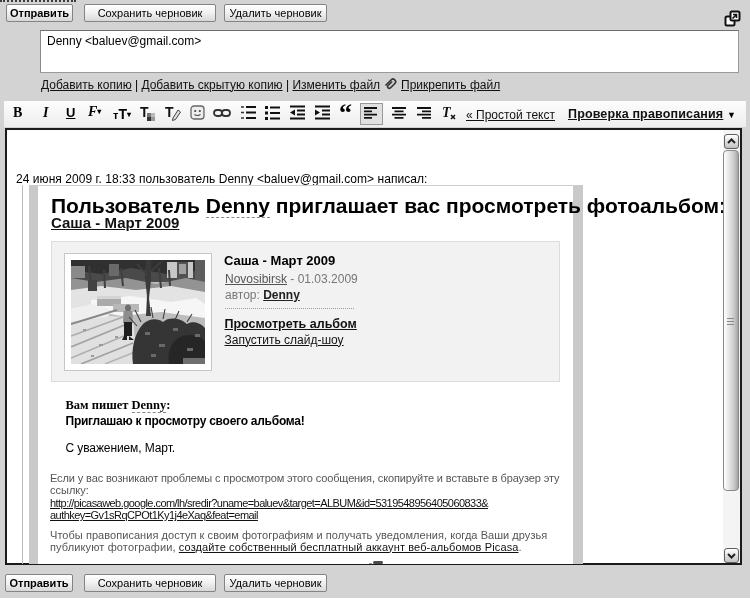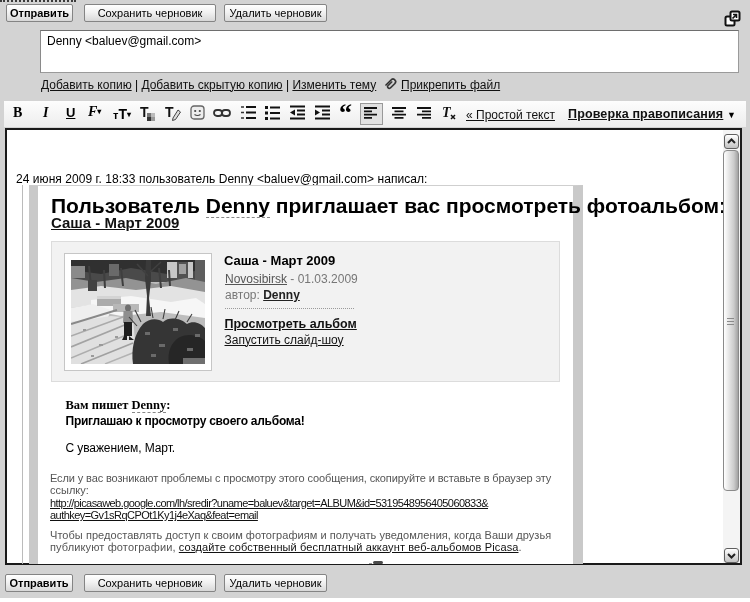--- a/index.html
+++ b/index.html
@@ -26,21 +26,21 @@
   <rect x="2.5" y="7.5" width="9" height="9" rx="1.5" fill="#fff" stroke="#111" stroke-width="2"></rect>
   <rect x="7.5" y="2.5" width="9" height="9" rx="1.5" fill="#fff" stroke="#111" stroke-width="2"></rect>
   <path d="M9.5 9.5 L13 6 M13.5 9 L13.5 5.5 L10 5.5" stroke="#111" stroke-width="1.6" fill="none"></path>
 </svg>
 
 <div class="abs" style="left:5px;top:35px;font-size:11.5px;font-weight:bold;padding-left:40px;">Кому:</div>
 <div class="abs" style="left:40px;top:30px;width:697px;height:41px;background:#fff;border:1px solid #9a9a9a;border-top-color:#6e6e6e;border-left-color:#8a8a8a;"></div>
 <div class="abs" style="left:47px;top:34px;font-size:12px;">Denny &lt;baluev@gmail.com&gt;</div>
 
 <div class="abs nw" style="left:41px;top:77.5px;font-size:12px;">
-<span class="lnk">Добавить копию</span> | <span class="lnk">Добавить скрытую копию</span> | <span class="lnk">Изменить тему</span>
+<span class="lnk">Добавить копию</span> | <span class="lnk">Добавить скрытую копию</span> | <span class="lnk">Изменить файл</span>
 </div>
 <svg class="abs" style="left:382px;top:76px;" width="18" height="17" viewBox="0 0 16 15">
   <g transform="rotate(45 8 7.5)">
     <path d="M5.2 11.5 L5.2 4.5 a2.3 2.3 0 0 1 4.6 0 L9.8 10 a1.5 1.5 0 0 1 -3 0 L6.8 5" fill="none" stroke="#555" stroke-width="1.5"></path>
     <path d="M5.2 11.5 L5.2 4.5 a2.3 2.3 0 0 1 4.6 0 L9.8 10 a1.5 1.5 0 0 1 -3 0 L6.8 5" fill="none" stroke="#222" stroke-width="0.7"></path>
   </g>
 </svg>
 <div class="abs nw" style="left:401px;top:77.5px;font-size:12px;"><span class="lnk">Прикрепить файл</span></div>
 
 <div class="abs" style="left:4px;top:101px;width:742px;height:26px;background:linear-gradient(#fdfdfd,#ededed);"></div>
@@ -191,25 +191,25 @@
 <div class="abs nw" style="left:225px;top:272px;font-size:12px;color:#777;"><span style="color:#555;text-decoration:underline;">Novosibirsk</span> - 01.03.2009</div>
 <div class="abs nw" style="left:225px;top:288px;font-size:12px;color:#777;">автор: <span style="color:#222;font-weight:bold;text-decoration:underline;">Denny</span></div>
 <div class="abs" style="left:225px;top:308px;width:129px;height:0;border-top:1px dotted #9a9a9a;"></div>
 <div class="abs nw" style="left:224.5px;top:316.7px;font-size:12.5px;font-weight:bold;"><span class="lnk">Просмотреть альбом</span></div>
 <div class="abs nw" style="left:224.5px;top:332.5px;font-size:12px;"><span class="lnk">Запустить слайд-шоу</span></div>
 
 <div class="abs nw" style="left:65.5px;top:398.3px;font-size:12.5px;font-weight:bold;font-family:Liberation Serif, serif;">Вам пишет <span class="sp">Denny</span>:</div>
 <div class="abs nw" style="left:65.5px;top:413.7px;font-size:12px;letter-spacing:-0.25px;font-weight:bold;">Приглашаю к просмотру своего альбома!</div>
 <div class="abs nw" style="left:65.5px;top:441.4px;font-size:12px;letter-spacing:-0.1px;">С уважением, Март.</div>
 
-<div class="abs nw" style="left:50px;top:471.5px;font-size:11px;color:#555;letter-spacing:-0.12px;">Если у вас возникают проблемы с просмотру этого сообщения, скопируйте и вставьте в браузер эту</div>
+<div class="abs nw" style="left:50px;top:471.5px;font-size:11px;color:#555;letter-spacing:-0.12px;">Если у вас возникают проблемы с просмотром этого сообщения, скопируйте и вставьте в браузер эту</div>
 <div class="abs nw" style="left:50px;top:483.5px;font-size:11px;color:#555;">ссылку:</div>
 <div class="abs nw" style="left:50px;top:496.5px;font-size:11px;letter-spacing:-0.55px;"><span class="lnk">http://picasaweb.google.com/lh/sredir?uname=baluev&amp;target=ALBUM&amp;id=5319548956405060833&amp;</span></div>
 <div class="abs nw" style="left:50px;top:509px;font-size:11px;letter-spacing:-0.55px;"><span class="lnk">authkey=Gv1sRqCPOt1Ky1j4eXaq&amp;feat=email</span></div>
-<div class="abs nw" style="left:50px;top:528.5px;font-size:11px;color:#555;letter-spacing:0.05px;">Чтобы предоставлять доступ к своим фотографиям и получать уведомления, когда Ваши друзья</div>
+<div class="abs nw" style="left:50px;top:528.5px;font-size:11px;color:#555;letter-spacing:0.05px;">Чтобы правописания доступ к своим фотографиям и получать уведомления, когда Ваши друзья</div>
 <div class="abs nw" style="left:50px;top:540.5px;font-size:11px;color:#555;letter-spacing:0.12px;text-align:right;">публикуют фотографии, <span class="lnk">создайте собственный бесплатный аккаунт веб-альбомов Picasa</span>.</div>
 
 <div class="abs" style="left:723px;top:130px;width:17px;height:433px;background:#f4f4f4;"></div>
 <div class="abs" style="left:724px;top:134px;width:13px;height:13px;border:1px solid #5f5f5f;border-radius:3px;background:linear-gradient(#fff,#c2c2c2);"></div>
 <svg class="abs" style="left:724px;top:134px;" width="15" height="15">
     <path d="M4 9 L7.5 5.5 L11 9" stroke="#222" stroke-width="2" fill="none"></path>
   </svg>
 <div class="abs" style="left:723px;top:150px;width:14px;height:339px;border:1px solid #8a8a8a;border-radius:4px;background:linear-gradient(90deg,#ffffff,#e2e2e2 40%,#cccccc 70%,#a2a2a2);"></div>
 <div class="abs" style="left:727px;top:318px;width:7px;height:1px;background:#8a8a8a;"></div>
 <div class="abs" style="left:727px;top:321px;width:7px;height:1px;background:#8a8a8a;"></div>

